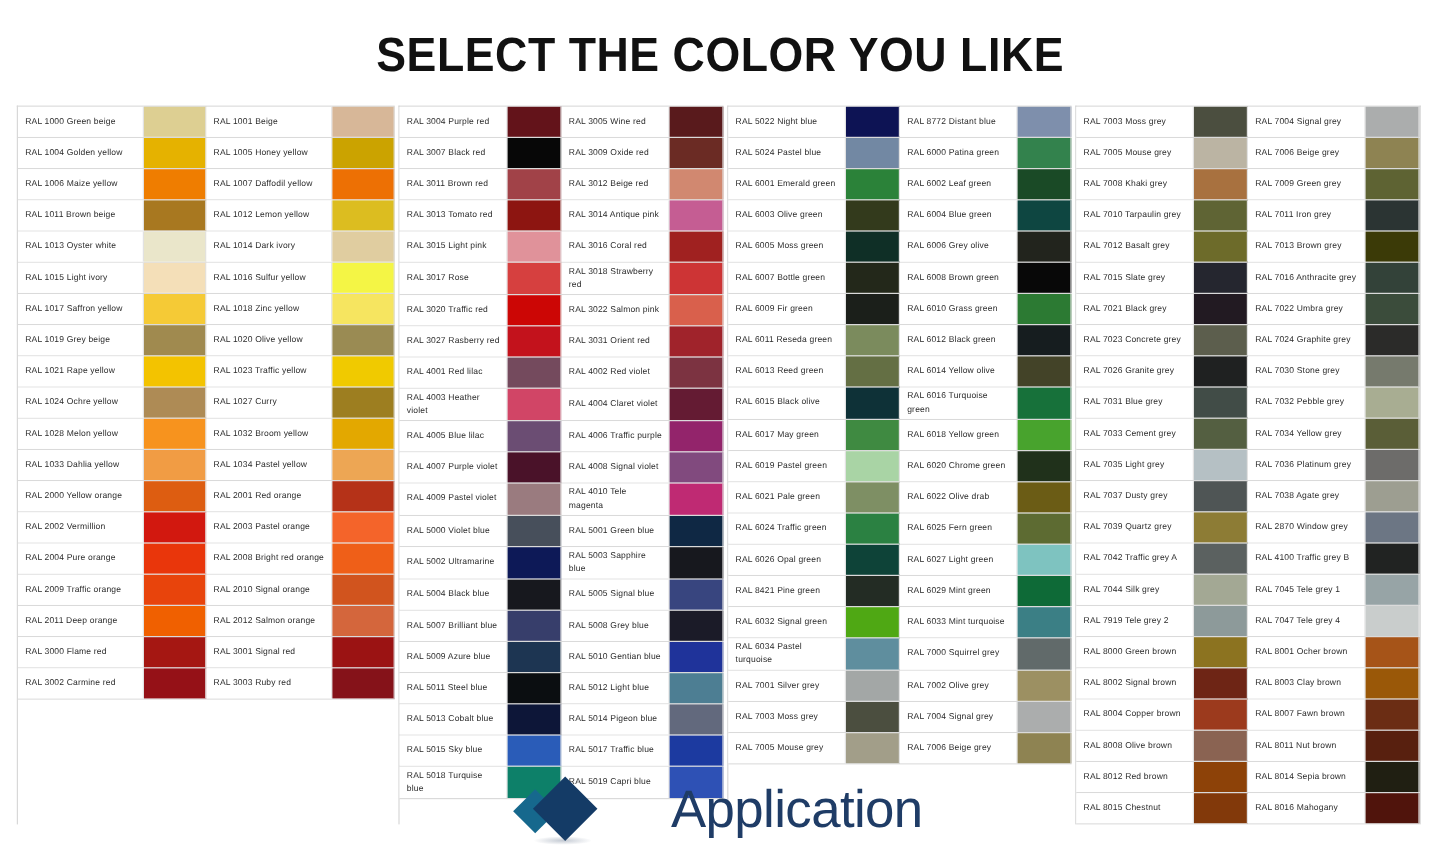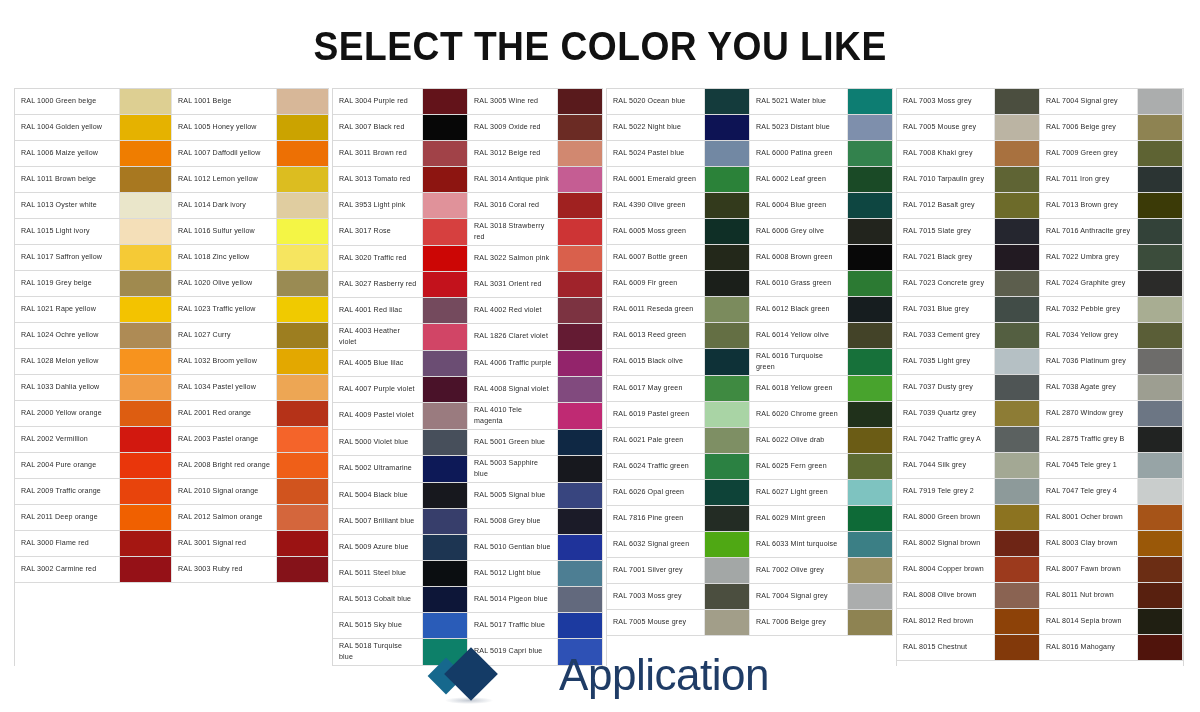--- a/index.html
+++ b/index.html
@@ -279,21 +279,21 @@
         <div class="cell-label">RAL 3012 Beige red</div>
         <div class="cell-swatch" title="RAL 3012 Beige red #d18870" style="background: rgb(209, 136, 112);"></div>
       </div>
       <div class="row">
         <div class="cell-label">RAL 3013 Tomato red</div>
         <div class="cell-swatch" title="RAL 3013 Tomato red #8d1511" style="background: rgb(141, 21, 17);"></div>
         <div class="cell-label">RAL 3014 Antique pink</div>
         <div class="cell-swatch" title="RAL 3014 Antique pink #c55d93" style="background: rgb(197, 93, 147);"></div>
       </div>
       <div class="row">
-        <div class="cell-label">RAL 3953 Light pink</div>
+        <div class="cell-label">RAL 3015 Light pink</div>
         <div class="cell-swatch" title="RAL 3015 Light pink #e0929a" style="background: rgb(224, 146, 154);"></div>
         <div class="cell-label">RAL 3016 Coral red</div>
         <div class="cell-swatch" title="RAL 3016 Coral red #a02120" style="background: rgb(160, 33, 32);"></div>
       </div>
       <div class="row">
         <div class="cell-label">RAL 3017 Rose</div>
         <div class="cell-swatch" title="RAL 3017 Rose #d6403f" style="background: rgb(214, 64, 63);"></div>
         <div class="cell-label">RAL 3018 Strawberry red</div>
         <div class="cell-swatch" title="RAL 3018 Strawberry red #cd3435" style="background: rgb(205, 52, 53);"></div>
       </div>
@@ -311,21 +311,21 @@
       </div>
       <div class="row">
         <div class="cell-label">RAL 4001 Red lilac</div>
         <div class="cell-swatch" title="RAL 4001 Red lilac #744a5d" style="background: rgb(116, 74, 93);"></div>
         <div class="cell-label">RAL 4002 Red violet</div>
         <div class="cell-swatch" title="RAL 4002 Red violet #7c3341" style="background: rgb(124, 51, 65);"></div>
       </div>
       <div class="row">
         <div class="cell-label">RAL 4003 Heather violet</div>
         <div class="cell-swatch" title="RAL 4003 Heather violet #d14566" style="background: rgb(209, 69, 102);"></div>
-        <div class="cell-label">RAL 1826 Claret violet</div>
+        <div class="cell-label">RAL 4004 Claret violet</div>
         <div class="cell-swatch" title="RAL 4004 Claret violet #641b33" style="background: rgb(100, 27, 51);"></div>
       </div>
       <div class="row">
         <div class="cell-label">RAL 4005 Blue lilac</div>
         <div class="cell-swatch" title="RAL 4005 Blue lilac #6b4d73" style="background: rgb(107, 77, 115);"></div>
         <div class="cell-label">RAL 4006 Traffic purple</div>
         <div class="cell-swatch" title="RAL 4006 Traffic purple #93246b" style="background: rgb(147, 36, 107);"></div>
       </div>
       <div class="row">
         <div class="cell-label">RAL 4007 Purple violet</div>
@@ -390,45 +390,39 @@
       <div class="row">
         <div class="cell-label">RAL 5018 Turquise blue</div>
         <div class="cell-swatch" title="RAL 5018 Turquise blue #0d8069" style="background: rgb(13, 128, 105);"></div>
         <div class="cell-label">RAL 5019 Capri blue</div>
         <div class="cell-swatch" title="RAL 5019 Capri blue #2e51b5" style="background: rgb(46, 81, 181);"></div>
       </div>
     </div>
   <div class="gap"></div>
   <div class="colgroup gC">
       <div class="row">
-        <div class="cell-label">RAL 5020 Ocean blue</div>
-        <div class="cell-swatch" title="RAL 5020 Ocean blue #143b3c" style="background: rgb(20, 59, 60);"></div>
-        <div class="cell-label">RAL 5021 Water blue</div>
-        <div class="cell-swatch" title="RAL 5021 Water blue #0d7d72" style="background: rgb(13, 125, 114);"></div>
-      </div>
-      <div class="row">
         <div class="cell-label">RAL 5022 Night blue</div>
         <div class="cell-swatch" title="RAL 5022 Night blue #0d1354" style="background: rgb(13, 19, 84);"></div>
-        <div class="cell-label">RAL 5023 Distant blue</div>
+        <div class="cell-label">RAL 8772 Distant blue</div>
         <div class="cell-swatch" title="RAL 5023 Distant blue #7e8fac" style="background: rgb(126, 143, 172);"></div>
       </div>
       <div class="row">
         <div class="cell-label">RAL 5024 Pastel blue</div>
         <div class="cell-swatch" title="RAL 5024 Pastel blue #7288a3" style="background: rgb(114, 136, 163);"></div>
         <div class="cell-label">RAL 6000 Patina green</div>
         <div class="cell-swatch" title="RAL 6000 Patina green #33824d" style="background: rgb(51, 130, 77);"></div>
       </div>
       <div class="row">
         <div class="cell-label">RAL 6001 Emerald green</div>
         <div class="cell-swatch" title="RAL 6001 Emerald green #2b8239" style="background: rgb(43, 130, 57);"></div>
         <div class="cell-label">RAL 6002 Leaf green</div>
         <div class="cell-swatch" title="RAL 6002 Leaf green #1a4a26" style="background: rgb(26, 74, 38);"></div>
       </div>
       <div class="row">
-        <div class="cell-label">RAL 4390 Olive green</div>
+        <div class="cell-label">RAL 6003 Olive green</div>
         <div class="cell-swatch" title="RAL 6003 Olive green #333a1c" style="background: rgb(51, 58, 28);"></div>
         <div class="cell-label">RAL 6004 Blue green</div>
         <div class="cell-swatch" title="RAL 6004 Blue green #0e4641" style="background: rgb(14, 70, 65);"></div>
       </div>
       <div class="row">
         <div class="cell-label">RAL 6005 Moss green</div>
         <div class="cell-swatch" title="RAL 6005 Moss green #0f2f26" style="background: rgb(15, 47, 38);"></div>
         <div class="cell-label">RAL 6006 Grey olive</div>
         <div class="cell-swatch" title="RAL 6006 Grey olive #22241d" style="background: rgb(34, 36, 29);"></div>
       </div>
@@ -486,32 +480,38 @@
         <div class="cell-label">RAL 6025 Fern green</div>
         <div class="cell-swatch" title="RAL 6025 Fern green #5d6b32" style="background: rgb(93, 107, 50);"></div>
       </div>
       <div class="row">
         <div class="cell-label">RAL 6026 Opal green</div>
         <div class="cell-swatch" title="RAL 6026 Opal green #0e4338" style="background: rgb(14, 67, 56);"></div>
         <div class="cell-label">RAL 6027 Light green</div>
         <div class="cell-swatch" title="RAL 6027 Light green #7ec3c0" style="background: rgb(126, 195, 192);"></div>
       </div>
       <div class="row">
-        <div class="cell-label">RAL 7816 Pine green</div>
+        <div class="cell-label">RAL 8421 Pine green</div>
         <div class="cell-swatch" title="RAL 6028 Pine green #232c24" style="background: rgb(35, 44, 36);"></div>
         <div class="cell-label">RAL 6029 Mint green</div>
         <div class="cell-swatch" title="RAL 6029 Mint green #0e6a37" style="background: rgb(14, 106, 55);"></div>
       </div>
       <div class="row">
         <div class="cell-label">RAL 6032 Signal green</div>
         <div class="cell-swatch" title="RAL 6032 Signal green #4fa814" style="background: rgb(79, 168, 20);"></div>
         <div class="cell-label">RAL 6033 Mint turquoise</div>
         <div class="cell-swatch" title="RAL 6033 Mint turquoise #3b7f85" style="background: rgb(59, 127, 133);"></div>
       </div>
       <div class="row">
+        <div class="cell-label">RAL 6034 Pastel turquoise</div>
+        <div class="cell-swatch" title="RAL 6034 Pastel turquoise #5f8e9e" style="background: rgb(95, 142, 158);"></div>
+        <div class="cell-label">RAL 7000 Squirrel grey</div>
+        <div class="cell-swatch" title="RAL 7000 Squirrel grey #616a6a" style="background: rgb(97, 106, 106);"></div>
+      </div>
+      <div class="row">
         <div class="cell-label">RAL 7001 Silver grey</div>
         <div class="cell-swatch" title="RAL 7001 Silver grey #a3a7a6" style="background: rgb(163, 167, 166);"></div>
         <div class="cell-label">RAL 7002 Olive grey</div>
         <div class="cell-swatch" title="RAL 7002 Olive grey #9c9062" style="background: rgb(156, 144, 98);"></div>
       </div>
       <div class="row">
         <div class="cell-label">RAL 7003 Moss grey</div>
         <div class="cell-swatch" title="RAL 7003 Moss grey #4b4e3f" style="background: rgb(75, 78, 63);"></div>
         <div class="cell-label">RAL 7004 Signal grey</div>
         <div class="cell-swatch" title="RAL 7004 Signal grey #abadad" style="background: rgb(171, 173, 173);"></div>
@@ -567,20 +567,26 @@
         <div class="cell-label">RAL 7022 Umbra grey</div>
         <div class="cell-swatch" title="RAL 7022 Umbra grey #3b4c3b" style="background: rgb(59, 76, 59);"></div>
       </div>
       <div class="row">
         <div class="cell-label">RAL 7023 Concrete grey</div>
         <div class="cell-swatch" title="RAL 7023 Concrete grey #5c5e4d" style="background: rgb(92, 94, 77);"></div>
         <div class="cell-label">RAL 7024 Graphite grey</div>
         <div class="cell-swatch" title="RAL 7024 Graphite grey #2b2b29" style="background: rgb(43, 43, 41);"></div>
       </div>
       <div class="row">
+        <div class="cell-label">RAL 7026 Granite grey</div>
+        <div class="cell-swatch" title="RAL 7026 Granite grey #1f2121" style="background: rgb(31, 33, 33);"></div>
+        <div class="cell-label">RAL 7030 Stone grey</div>
+        <div class="cell-swatch" title="RAL 7030 Stone grey #767a6d" style="background: rgb(118, 122, 109);"></div>
+      </div>
+      <div class="row">
         <div class="cell-label">RAL 7031 Blue grey</div>
         <div class="cell-swatch" title="RAL 7031 Blue grey #414c47" style="background: rgb(65, 76, 71);"></div>
         <div class="cell-label">RAL 7032 Pebble grey</div>
         <div class="cell-swatch" title="RAL 7032 Pebble grey #a8ad92" style="background: rgb(168, 173, 146);"></div>
       </div>
       <div class="row">
         <div class="cell-label">RAL 7033 Cement grey</div>
         <div class="cell-swatch" title="RAL 7033 Cement grey #545f41" style="background: rgb(84, 95, 65);"></div>
         <div class="cell-label">RAL 7034 Yellow grey</div>
         <div class="cell-swatch" title="RAL 7034 Yellow grey #5a5e37" style="background: rgb(90, 94, 55);"></div>
@@ -599,21 +605,21 @@
       </div>
       <div class="row">
         <div class="cell-label">RAL 7039 Quartz grey</div>
         <div class="cell-swatch" title="RAL 7039 Quartz grey #8d7c35" style="background: rgb(141, 124, 53);"></div>
         <div class="cell-label">RAL 2870 Window grey</div>
         <div class="cell-swatch" title="RAL 7040 Window grey #6c7684" style="background: rgb(108, 118, 132);"></div>
       </div>
       <div class="row">
         <div class="cell-label">RAL 7042 Traffic grey A</div>
         <div class="cell-swatch" title="RAL 7042 Traffic grey A #5b6160" style="background: rgb(91, 97, 96);"></div>
-        <div class="cell-label">RAL 2875 Traffic grey B</div>
+        <div class="cell-label">RAL 4100 Traffic grey B</div>
         <div class="cell-swatch" title="RAL 7043 Traffic grey B #212322" style="background: rgb(33, 35, 34);"></div>
       </div>
       <div class="row">
         <div class="cell-label">RAL 7044 Silk grey</div>
         <div class="cell-swatch" title="RAL 7044 Silk grey #a3a894" style="background: rgb(163, 168, 148);"></div>
         <div class="cell-label">RAL 7045 Tele grey 1</div>
         <div class="cell-swatch" title="RAL 7045 Tele grey 1 #97a4a6" style="background: rgb(151, 164, 166);"></div>
       </div>
       <div class="row">
         <div class="cell-label">RAL 7919 Tele grey 2</div>

